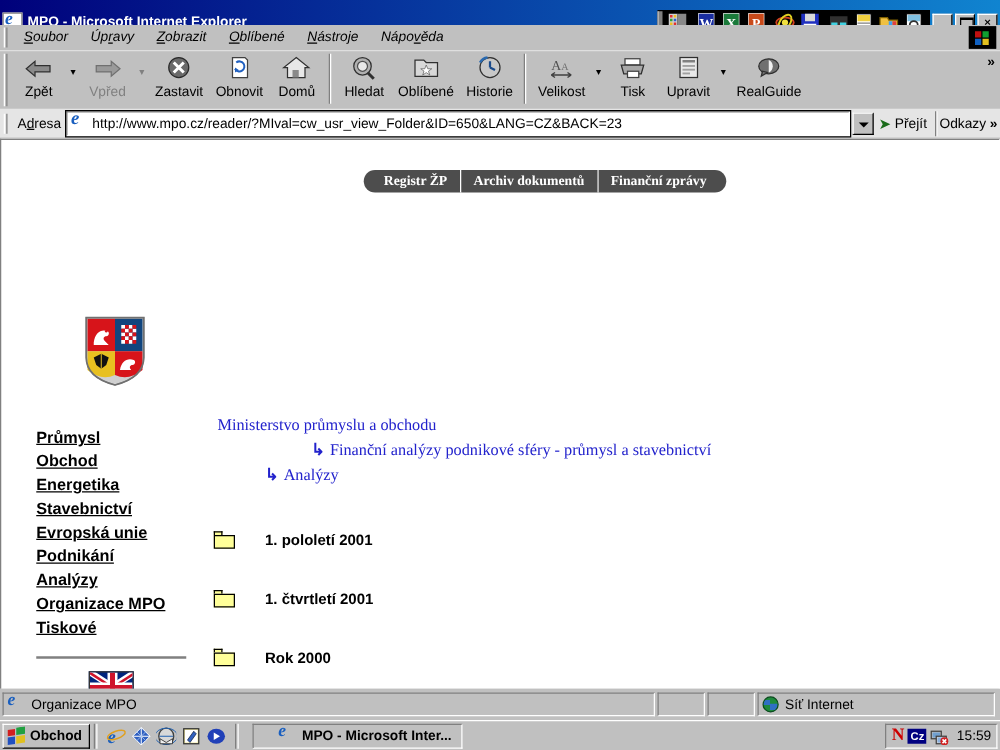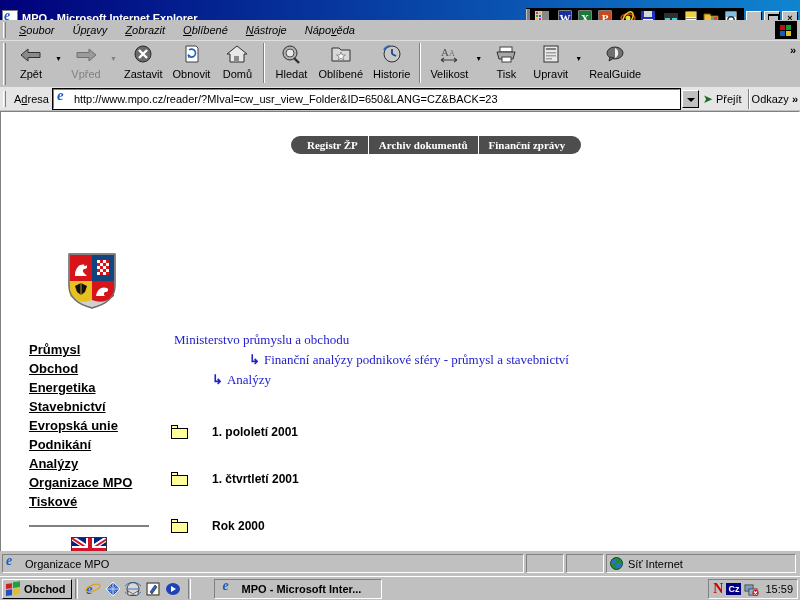--- a/index.html
+++ b/index.html
@@ -265,22 +265,22 @@
   }
   .win-logo {
     width: 15px; height: 14px; margin-right: 3px; position: relative; flex:0 0 auto;
     transform: skewY(-8deg);
   }
   .tb-divider { width: 3px; height: 20px; margin: 0 3px;
                 border-left: 1px solid #808080; border-right: 1px solid #fff; flex:0 0 auto; }
   .ql { display: flex; align-items: center; gap: 4px; padding: 0 4px; flex: 0 0 auto; }
   .ql-icon { width: 16px; height: 16px; position: relative; }
   .taskbtn {
-    height: 20px; display: flex; align-items: center; padding: 0 8px;
-    background: #c0c0c0; width: 168px; margin-left: 20px; flex: 0 0 auto;
+    height: 20px; display: flex; align-items: center; padding: 0 20px;
+    background: #c0c0c0; width: 168px; margin-left: 8px; flex: 0 0 auto;
     border-top: 1px solid #808080; border-left: 1px solid #808080;
     border-right: 1px solid #fff; border-bottom: 1px solid #fff;
     font-size: 11px; font-weight: bold; color: #000; overflow: hidden; white-space: nowrap;
   }
   .tray {
     margin-left: auto; height: 20px; display: flex; align-items: center; gap: 3px;
     padding: 0 4px; flex: 0 0 auto;
     border-top: 1px solid #808080; border-left: 1px solid #808080;
     border-right: 1px solid #fff; border-bottom: 1px solid #fff;
   }

